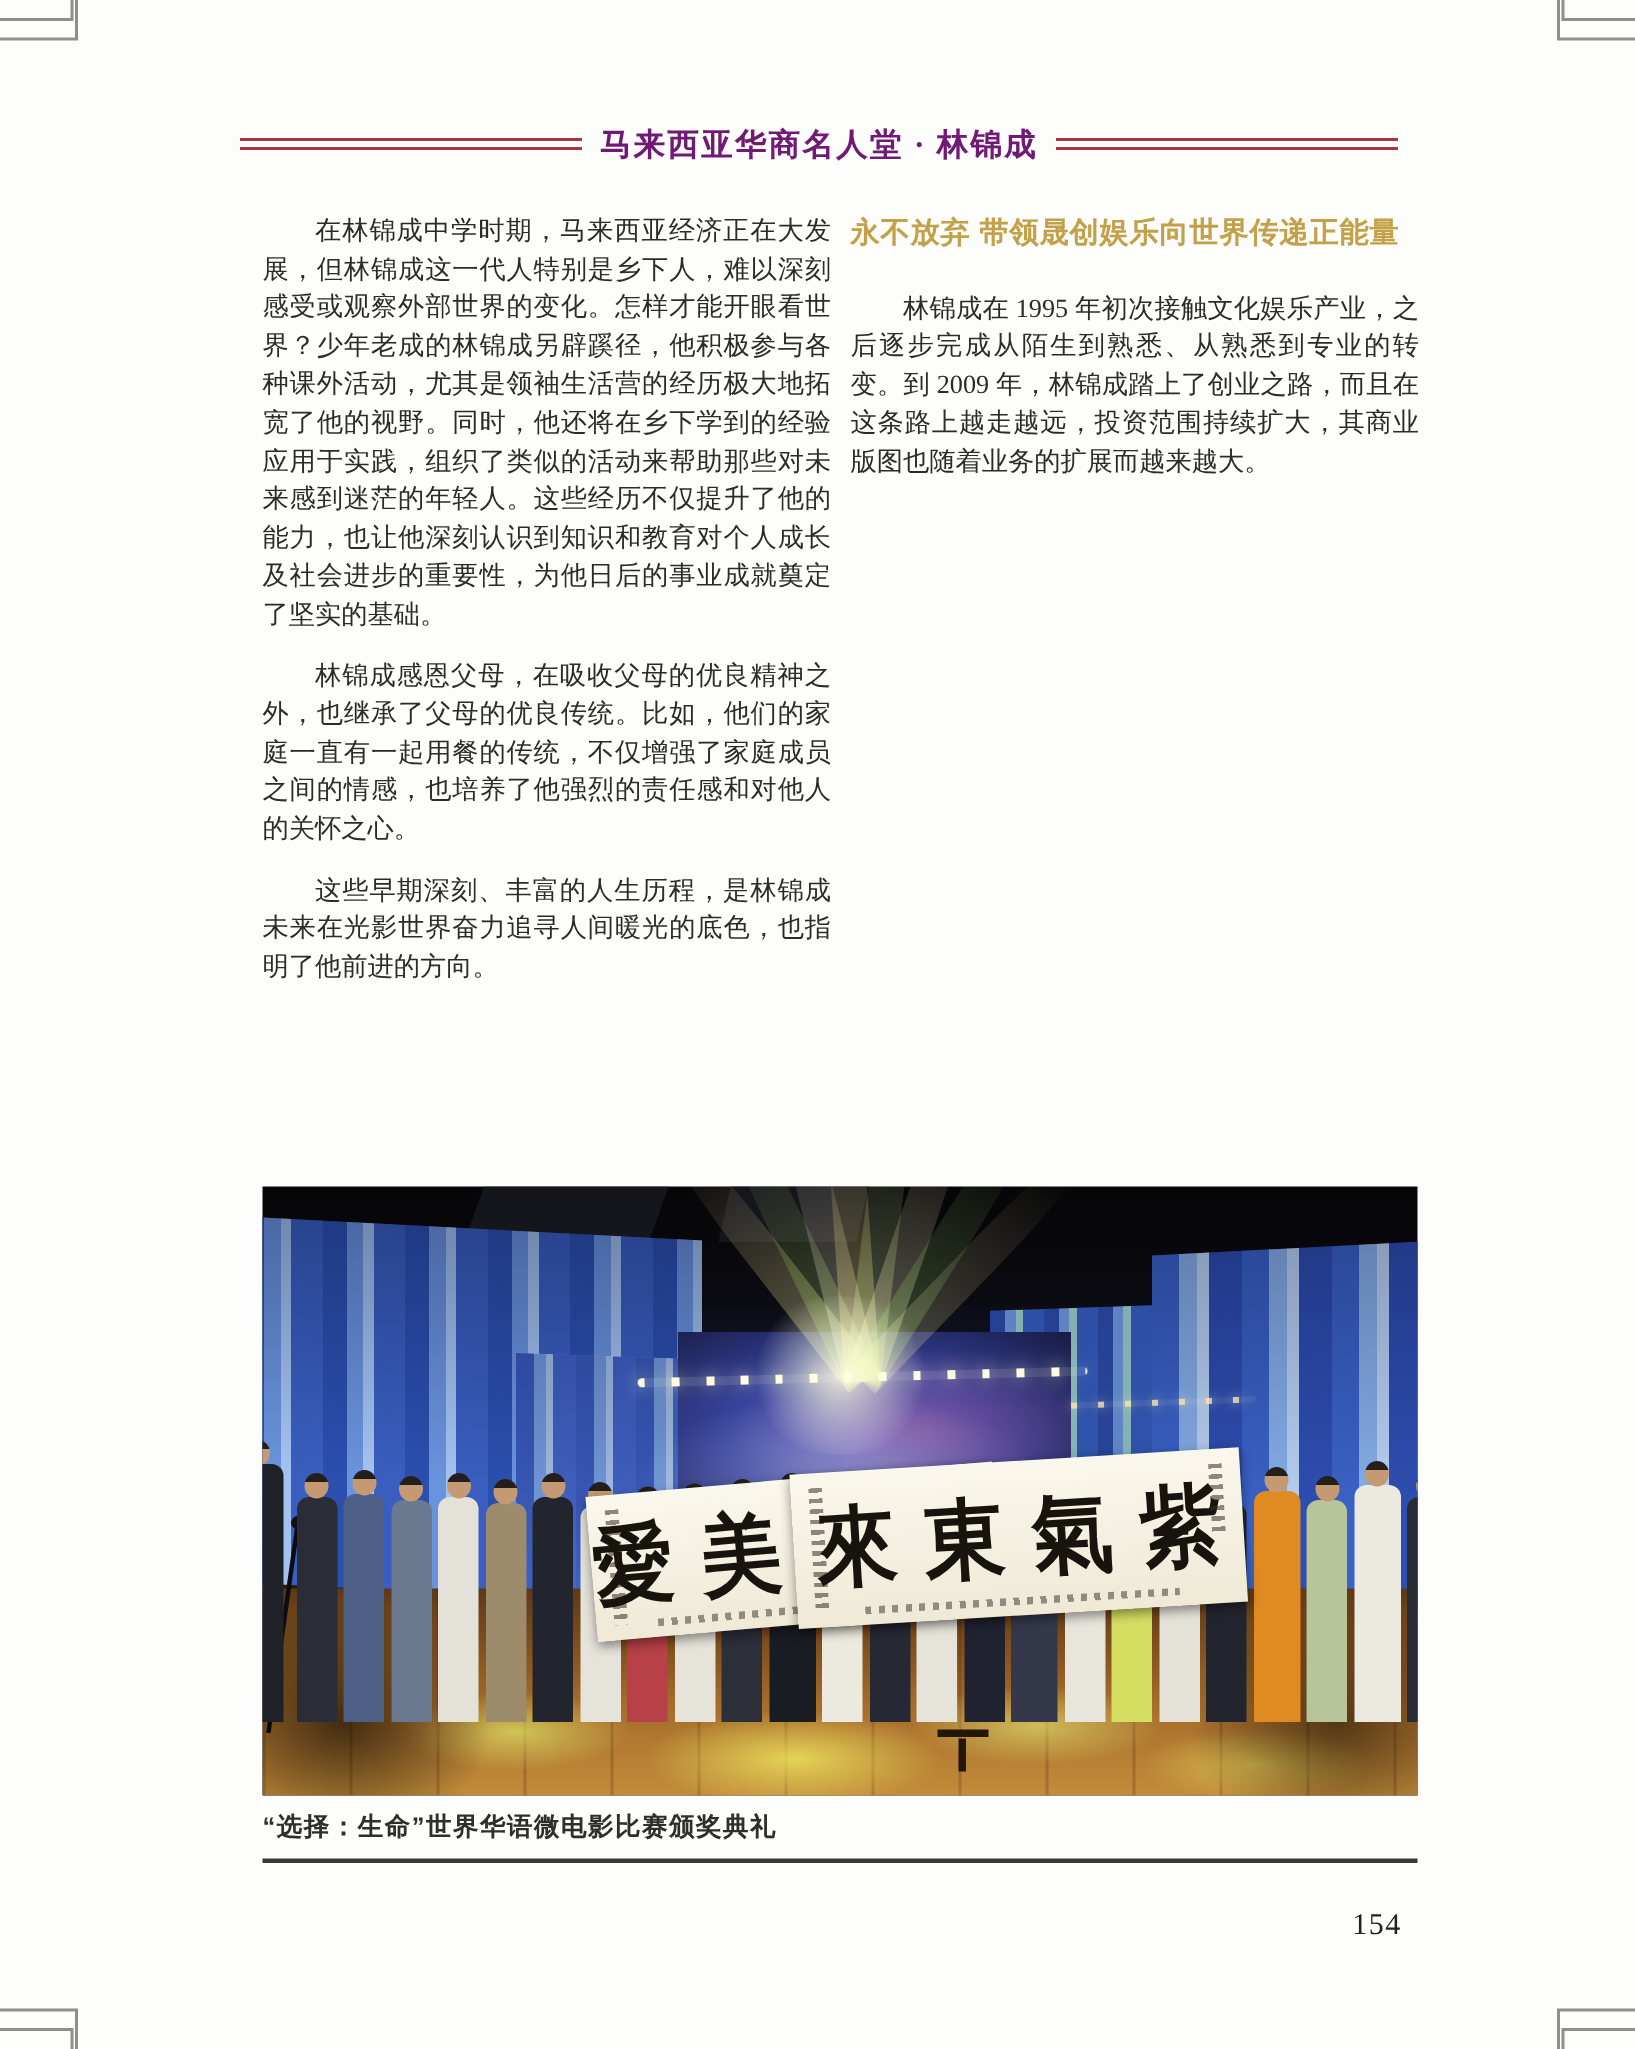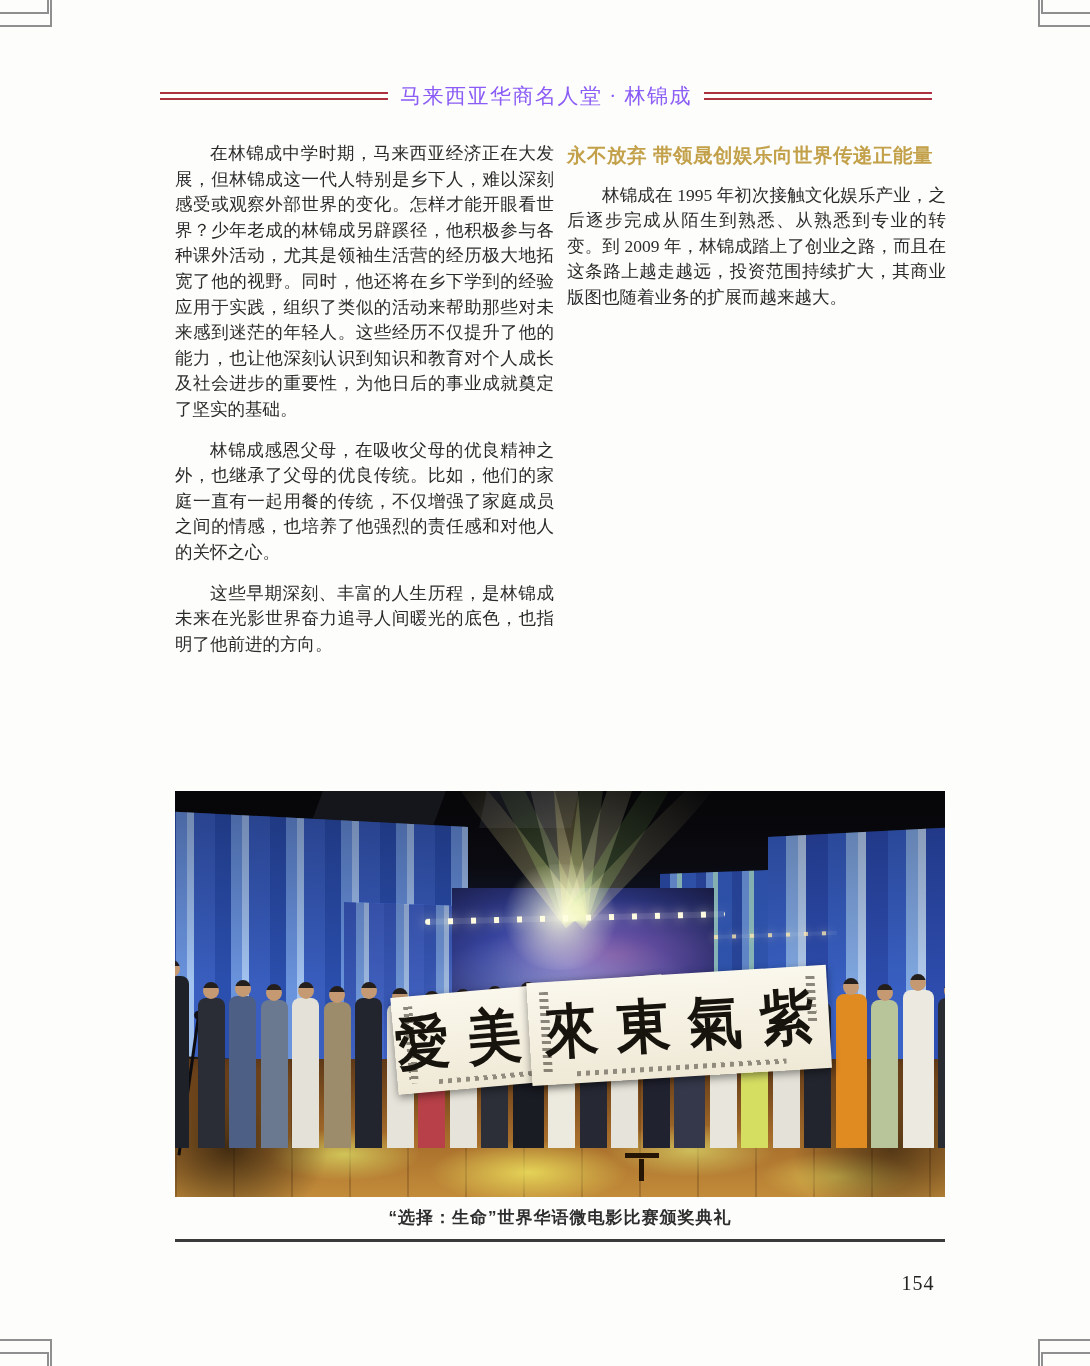--- a/index.html
+++ b/index.html
@@ -8,31 +8,31 @@
     background:#fdfdfb; overflow:hidden;
     font-family:"Liberation Serif","DejaVu Serif",serif;
     color:#2b2b2b;
   }
   
   .cm { position:absolute; border:2px solid #8f8f8f; background:transparent; pointer-events:none; }
 
   
   .header { position:absolute; left:160px; top:82px; width:772px; display:flex; align-items:center; gap:12px; }
   .hrule { flex:1; height:8px; box-sizing:border-box; border-top:2.5px solid #ac3240; border-bottom:2.5px solid #ac3240; }
-  .htitle { white-space:nowrap; font-weight:normal; font-size:21px; letter-spacing:1.5px; color:#8b5cf6; }
+  .htitle { white-space:nowrap; font-weight:bold; font-size:21px; letter-spacing:1.5px; color:#701a75; }
 
   
   .col { position:absolute; top:141px; width:379px; font-size:17.5px; line-height:25.6px; text-align:justify; }
   .col p { margin:0 0 15px 0; text-indent:2em; }
   .col-left  { left:175px; }
   .col-right { left:567px; }
   .gold-heading {
     font-family:"Liberation Sans","DejaVu Sans",sans-serif;
     font-weight:bold; font-size:19.5px; letter-spacing:0.5px;
-    color:#c3a14a; margin:2px 0 14px 0; white-space:nowrap;
+    color:#c3a14a; margin:2px 0 24px 0; white-space:nowrap;
   }
 
   
   .photo {
     position:absolute; left:175px; top:791px; width:770px; height:406px;
     background:linear-gradient(180deg,#060608 0%,#0a0a10 18%,#11182a 30%,#182238 45%,#1a2030 60%,#241a10 66%);
     overflow:hidden;
   }
   .photo * { position:absolute; }
   .ceil-panel { background:#15151c; top:0; height:12%; }
@@ -122,21 +122,21 @@
   }
   .banner::before { left:12px; } .banner::after { right:12px; height:45%; }
   .banner .subline { left:15%; bottom:7px; width:70%; height:5px;
     background:repeating-linear-gradient(90deg, rgba(50,45,35,.5) 0 4px, transparent 4px 9px); }
   .banner-left  { left:28.5%; top:48%; width:272px; height:97px; transform:rotate(-5deg); }
   .banner-right { left:65%; top:45%; width:300px; height:103px; transform:rotate(-3.5deg) translateX(-50%); transform-origin:left top; }
   .vignette { pointer-events:none; }
 
   
   .caption {
-    position:absolute; left:175px; top:1206px; width:770px; text-align:center;
+    position:absolute; left:175px; top:1206px; width:770px; text-align:left;
     font-family:"Liberation Sans","DejaVu Sans",sans-serif;
     font-weight:600; font-size:17px; color:#2e2e2e; letter-spacing:1px;
   }
   .divider { position:absolute; left:175px; top:1239px; width:770px; height:3px; background:#3b3b3b; }
   .pagenum { position:absolute; left:888px; top:1272px; width:60px; text-align:center;
     font-size:20px; color:#222; letter-spacing:1px; }
 </style>
 </head>
 <body>
 

